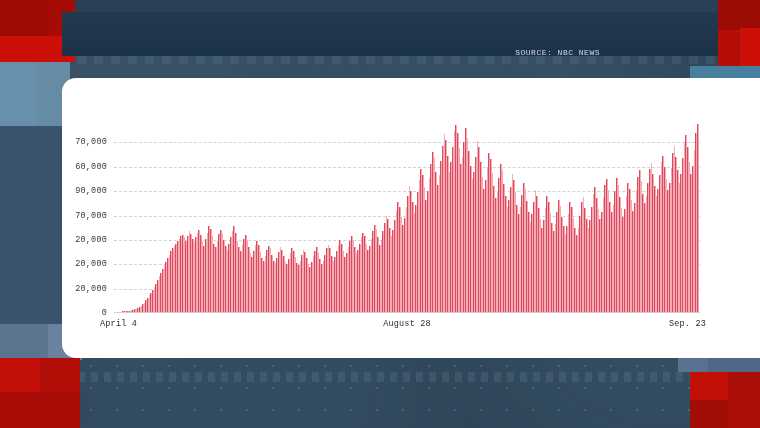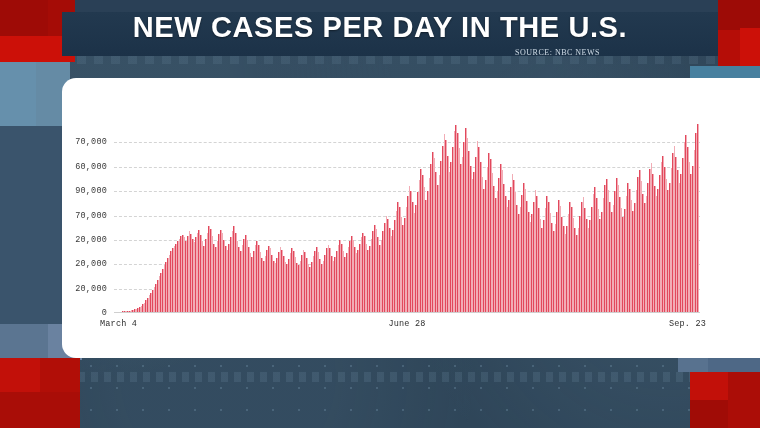--- a/index.html
+++ b/index.html
@@ -97,21 +97,21 @@
     line-height:30px;
     font-family:"Liberation Sans", sans-serif;
     text-shadow:0 1px 2px rgba(0,0,0,.45);
     white-space:nowrap;
   }
   .source {
     position:absolute; right:160px; top:48px;
     color:#d6e2ec;
     font-size:8px;
     letter-spacing:.5px;
-    font-family:Liberation Serif, serif;
+    font-family:Liberation Mono, monospace;
     opacity:.95;
   }
 
   
   .card {
     position:absolute; left:62px; top:78px; width:740px; height:280px;
     background:#ffffff;
     border-radius:14px;
     overflow:hidden;
   }
@@ -203,21 +203,20 @@
   <div class="blk red-bl-c"></div>
   <div class="blk red-bl-b"></div>
 
   <div class="blk red-br-a"></div>
   <div class="blk red-br-c"></div>
   <div class="blk red-br-b"></div>
 
   <div class="banner">
     <div class="banner-inner"></div>
   </div>
-  <div class="title">NEW CASES PER DAY IN THE U.S.</div>
   <div class="source">SOURCE: NBC NEWS</div>
 
   <div class="card">
     <div class="chart">
       <div class="plot" id="plot">
         <div id="gridlines">
             <div class="gridline" style="top: 24.375px;"></div>
             <div class="ylabel" style="top: 24.375px;">70,000</div>
             <div class="gridline" style="top: 48.75px;"></div>
             <div class="ylabel" style="top: 48.75px; margin-left: 28px;">60,000</div>
@@ -582,20 +581,20 @@
             <div class="bar" title="73000" style="height: 177.938px; background: rgb(226, 72, 92);"></div>
             <div class="bar" title="68000" style="height: 165.75px; background: rgb(226, 72, 92);"></div>
             <div class="bar" title="62000" style="height: 151.125px; background: rgb(226, 72, 92);"></div>
             <div class="bar" title="57000" style="height: 138.938px; background: rgb(226, 72, 92);"></div>
             <div class="bar" title="60500" style="height: 147.469px; background: rgb(226, 72, 92);"></div>
             <div class="bar" title="67000" style="height: 163.312px; background: rgb(226, 72, 92);"></div>
             <div class="bar" title="74000" style="height: 180.375px; background: rgb(226, 72, 92);"></div>
             <div class="bar" title="77500" style="height: 188.906px; background: rgb(226, 72, 92);"></div>
           </div>
         <div class="axis-line"></div>
-        <div class="xlabel start">March 4</div>
-        <div class="xlabel mid">June 28</div>
+        <div class="xlabel start">April 4</div>
+        <div class="xlabel mid">August 28</div>
         <div class="xlabel end">Sep. 23</div>
       </div>
     </div>
   </div>
 
 </div>
 
 </body></html>

